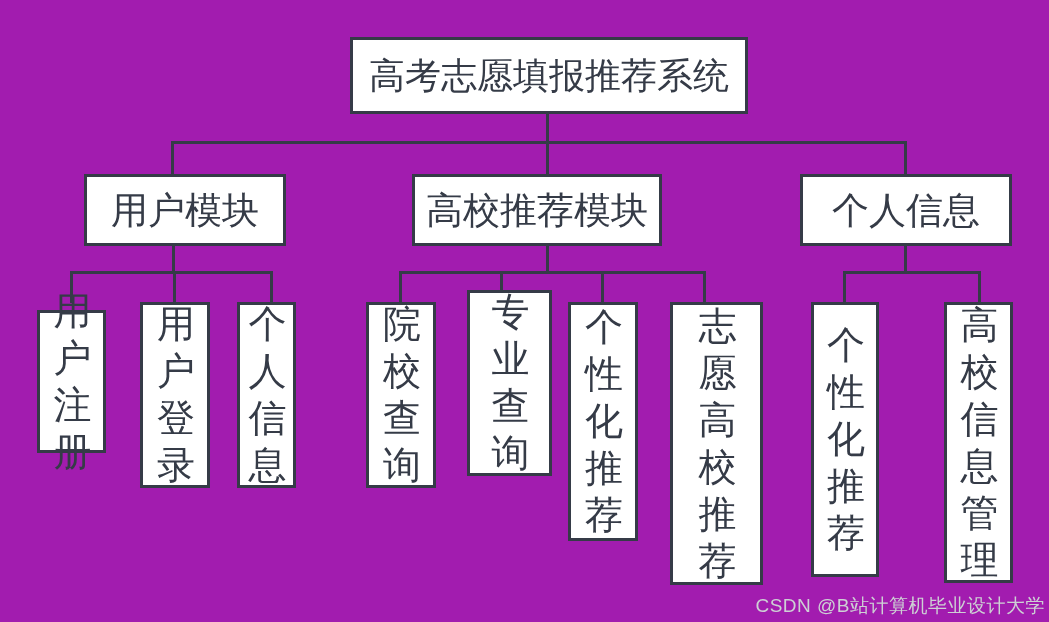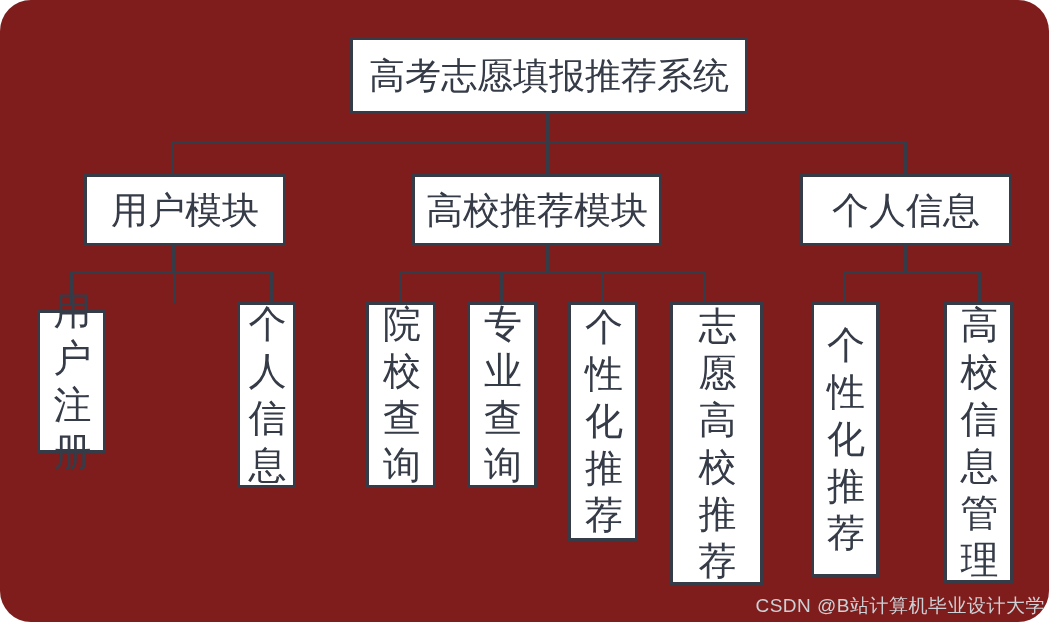--- a/index.html
+++ b/index.html
@@ -5,23 +5,22 @@
   html, body {
     margin: 0;
     padding: 0;
     background: #ffffff;
     font-family: "Liberation Sans", "DejaVu Sans", sans-serif;
   }
   .canvas {
     position: relative;
     width: 1049px;
     height: 622px;
-    background: #7f1d1d;
+    background: #a21caf;
     overflow: hidden;
-    border-radius: 31px;
   }
   .ln {
     position: absolute;
     background: #353b47;
   }
   .ln.v { width: 3px; }
   .ln.h { height: 3px; }
   .box {
     position: absolute;
     box-sizing: border-box;
@@ -99,28 +98,31 @@
   <div class="box module" style="left:412px;top:174px;width:250px;height:72px">
     <span>高校推荐模块</span>
   </div>
   <div class="box module" style="left:800px;top:174px;width:212px;height:72px">
     <span>个人信息</span>
   </div>
 
   <div class="box leaf" style="left:37px;top:310px;width:69px;height:143px">
     <span class="vtext">用户注册</span>
   </div>
+  <div class="box leaf" style="left:140px;top:302px;width:70px;height:186px">
+    <span class="vtext">用户登录</span>
+  </div>
   <div class="box leaf" style="left:237px;top:302px;width:59px;height:186px">
     <span class="vtext">个人信息</span>
   </div>
 
   <div class="box leaf" style="left:366px;top:302px;width:70px;height:186px">
     <span class="vtext">院校查询</span>
   </div>
-  <div class="box leaf" style="left:467px;top:302px;width:70px;height:186px">
+  <div class="box leaf" style="left:467px;top:290px;width:85px;height:186px">
     <span class="vtext">专业查询</span>
   </div>
   <div class="box leaf" style="left:568px;top:302px;width:70px;height:239px">
     <span class="vtext">个性化推荐</span>
   </div>
   <div class="box leaf" style="left:670px;top:302px;width:93px;height:283px">
     <span class="vtext">志愿高校推荐</span>
   </div>
 
   <div class="box leaf" style="left:811px;top:302px;width:68px;height:275px">

